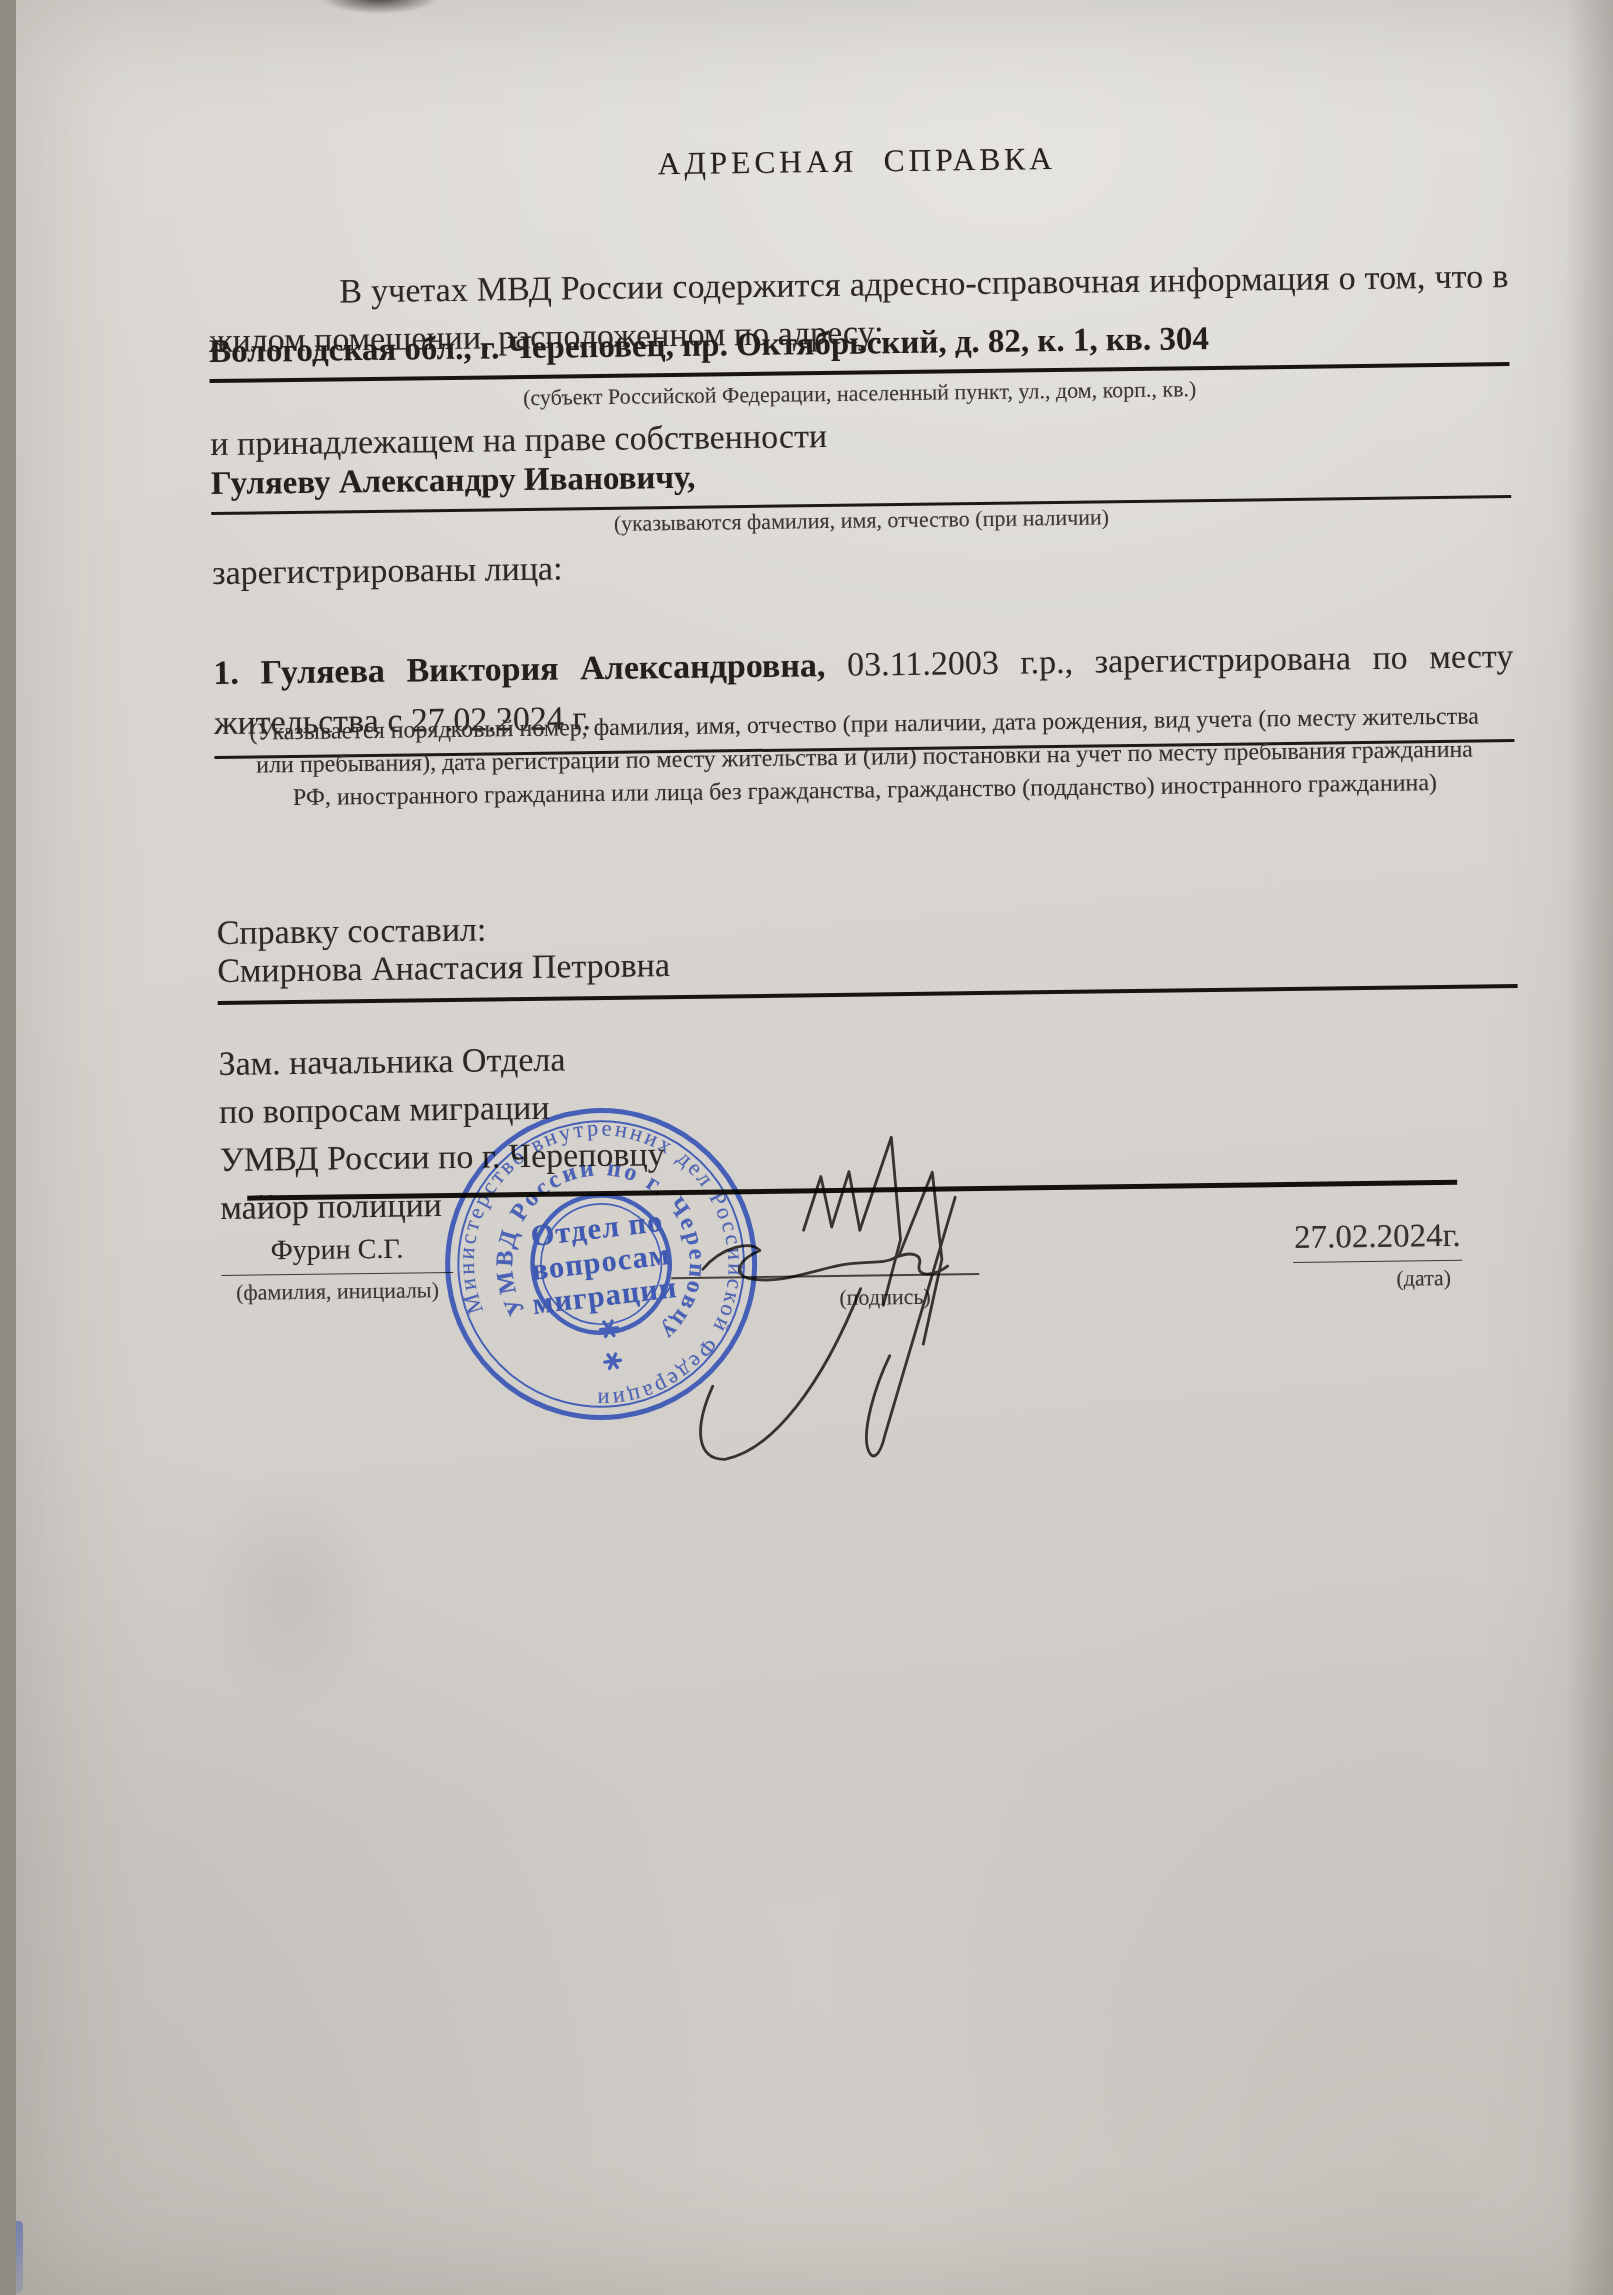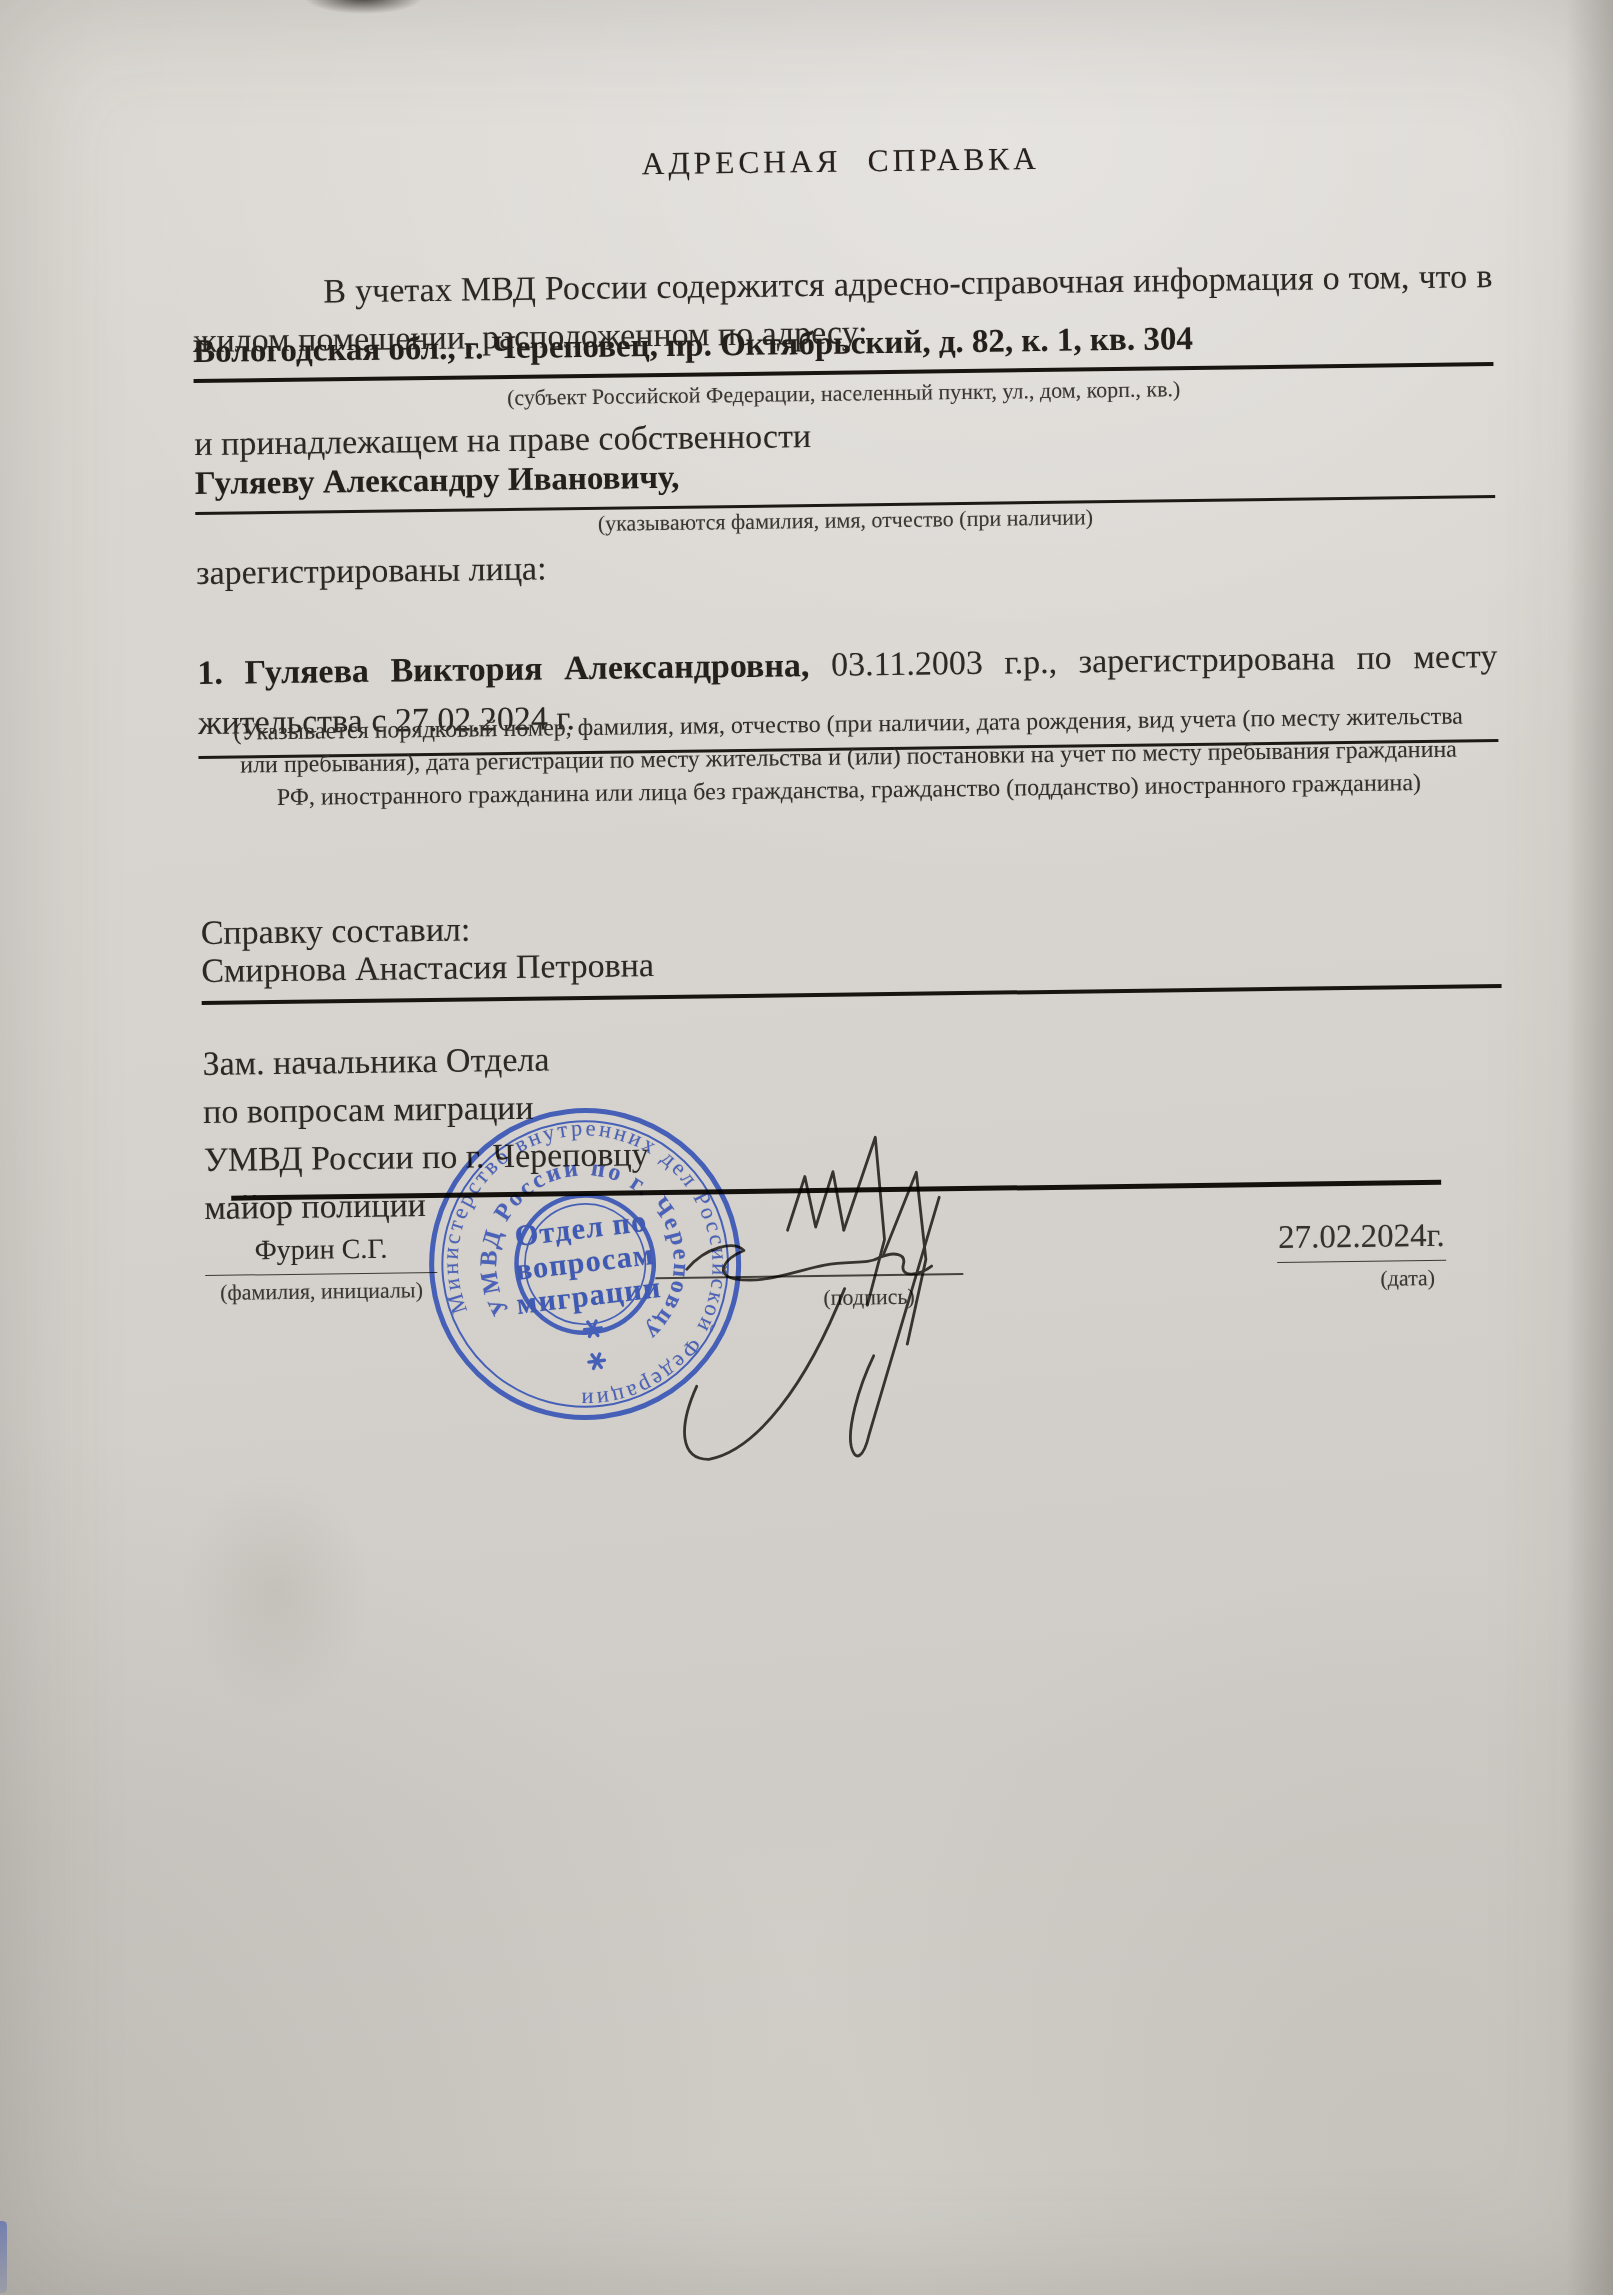--- a/index.html
+++ b/index.html
@@ -8,20 +8,21 @@
     font-family:"Liberation Serif","DejaVu Serif",serif;
   }
   .paper {
     position:absolute; inset:0;
     background:
       radial-gradient(100% 55% at 62% 6%, rgba(255,255,255,.30), rgba(255,255,255,0) 60%),
       radial-gradient(120% 85% at -8% 108%, rgba(70,64,56,.18), rgba(70,64,56,0) 55%),
       radial-gradient(60% 40% at 88% 96%, rgba(80,74,66,.10), rgba(80,74,66,0) 70%),
       linear-gradient(175deg, #dcd9d4 0%, #d7d4cf 42%, #cfccc7 76%, #d4d1cb 100%);
     box-shadow: inset 0 0 124px rgba(78,72,64,.22);
+    margin-left: 16px;
   }
   .edge-right { position:absolute; top:0; right:0; width:47px; height:100%;
     background:linear-gradient(to right, rgba(60,54,47,0), rgba(60,54,47,.20)); }
   .photo-dark-top { position:absolute; left:293px; top:-3.4px; width:141px; height:20px;
     background:radial-gradient(50% 100% at 50% 0%, rgba(25,21,17,.8), rgba(25,21,17,0) 85%); }
   .crease-soft { position:absolute; left:141px; top:1418px; width:270px; height:349px;
     background:radial-gradient(50% 50% at 50% 50%, rgba(118,110,100,.12), rgba(118,110,100,0) 70%); }
   .ink-sliver { position:absolute; left:0; top:2221px; width:7.3px; height:72px;
     background:linear-gradient(rgba(62,88,180,.55), rgba(62,88,180,.15)); border-radius:0 4.5px 4.5px 0; }
 

